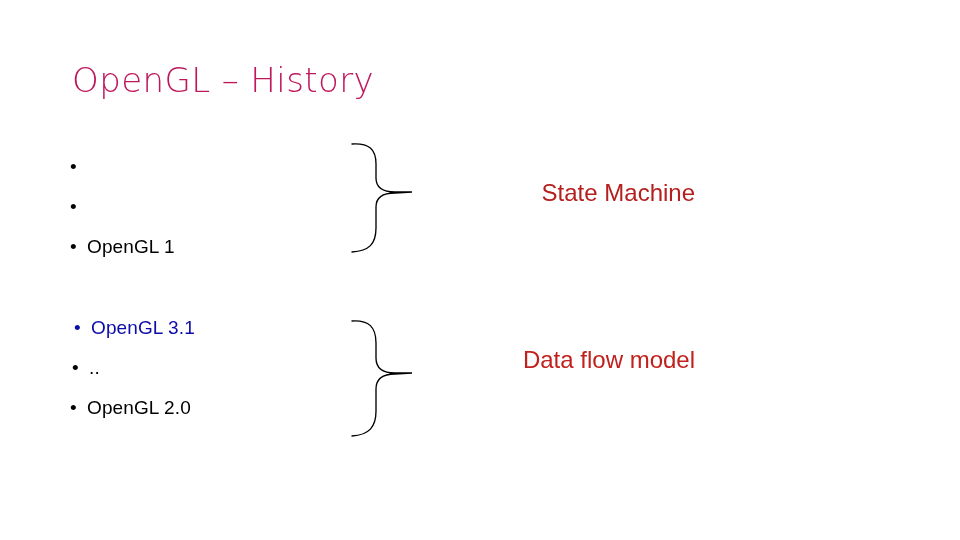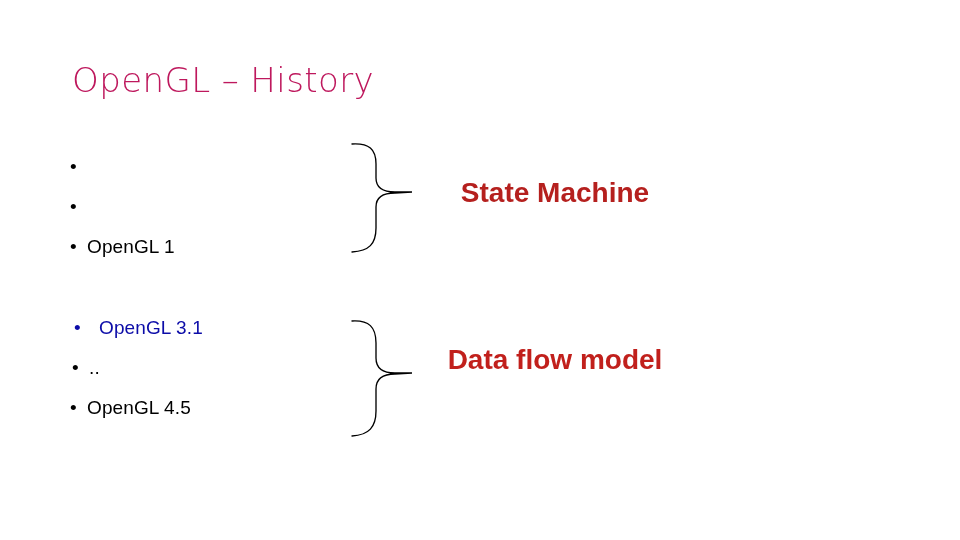--- a/index.html
+++ b/index.html
@@ -79,24 +79,24 @@
   .brace path {
     fill: none;
     stroke: #000000;
     stroke-width: 1.35;
     stroke-linecap: round;
   }
 
   
   .callout {
     position: absolute;
-    text-align: center;
+    text-align: right;
     font-family: "Liberation Sans", sans-serif;
-    font-weight: 700;
-    font-size: 28px;
+    font-weight: 400;
+    font-size: 24px;
     line-height: 30px;
     white-space: nowrap;
   }
   #callout-state-machine {
     left: 415px;
     top: 178px;
     width: 280px;
   }
   #callout-data-flow {
     left: 415px;
@@ -124,31 +124,31 @@
     <div class="bullet-item">
       <span class="bullet-mark">•</span>
       <span class="bullet-label">OpenGL 1</span>
     </div>
   </div>
 
   <div id="bullet-group-2" class="bullet-group">
 
     <div class="bullet-item indent">
       <span class="bullet-mark" style="color:#0C0CA8;">•</span>
-      <span class="bullet-label" style="color:#0C0CA8;margin-left:8px;">OpenGL 3.1</span>
+      <span class="bullet-label" style="color:#0C0CA8;">OpenGL 3.1</span>
     </div>
 
     <div class="bullet-item indent-half">
       <span class="bullet-mark">•</span>
       <span class="bullet-label">..</span>
     </div>
 
     <div class="bullet-item">
       <span class="bullet-mark">•</span>
-      <span class="bullet-label">OpenGL 4.5</span>
+      <span class="bullet-label">OpenGL 2.0</span>
     </div>
   </div>
 
   <div id="brace-1" class="brace">
     <svg width="75" height="125" viewBox="0 0 75 125" aria-hidden="true">
       <path d="M 7 8
                C 24 7, 31 13, 31 28
                L 31 42
                C 31 52, 38 56, 50 56
                L 67 56

